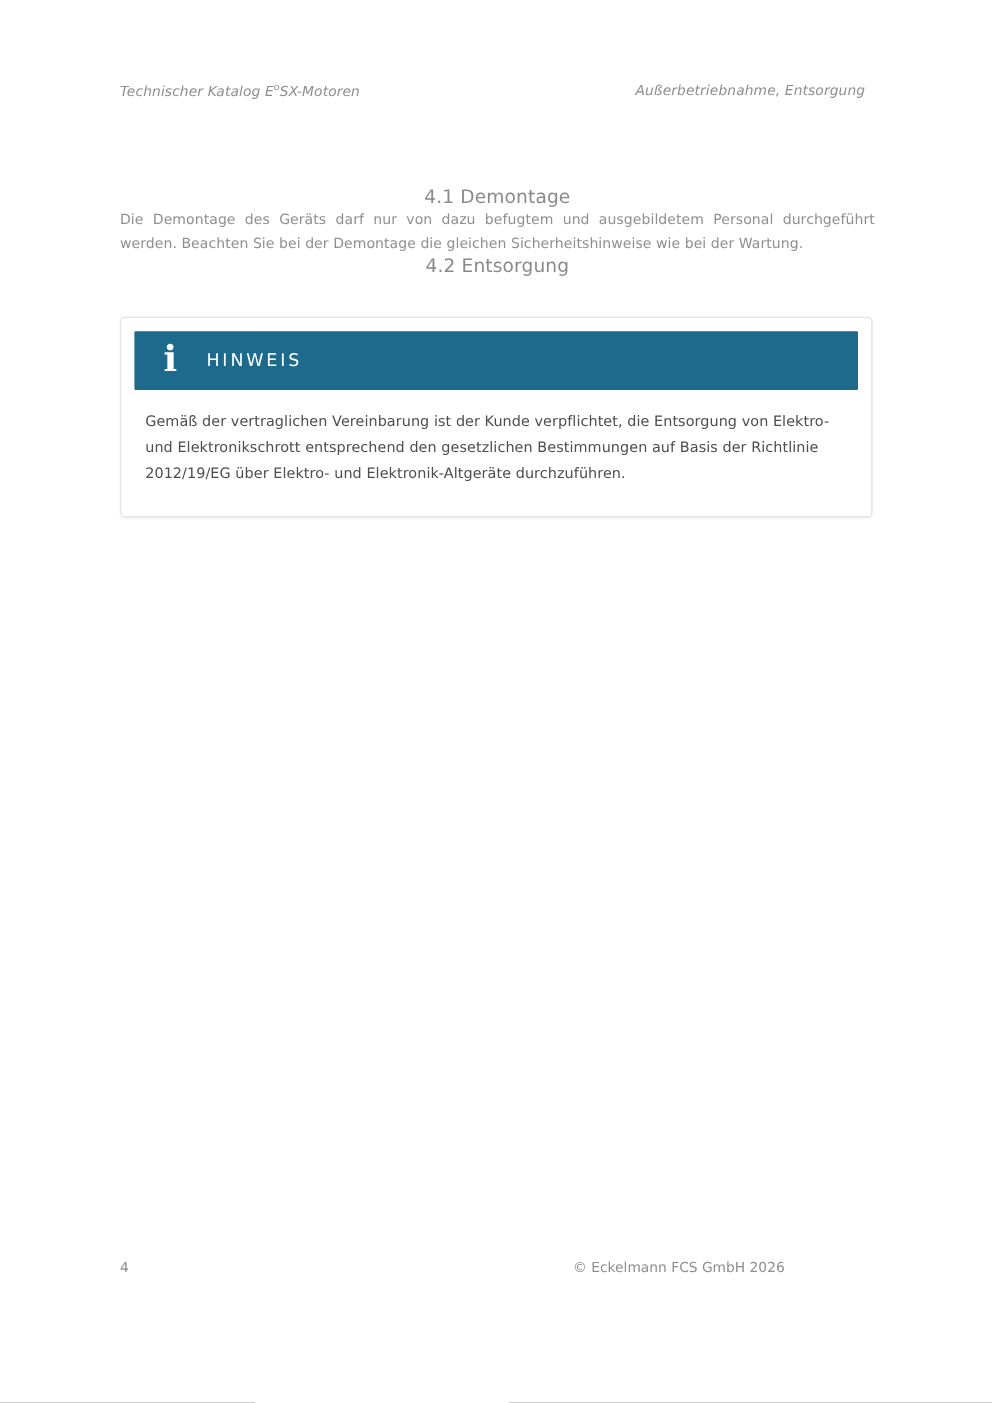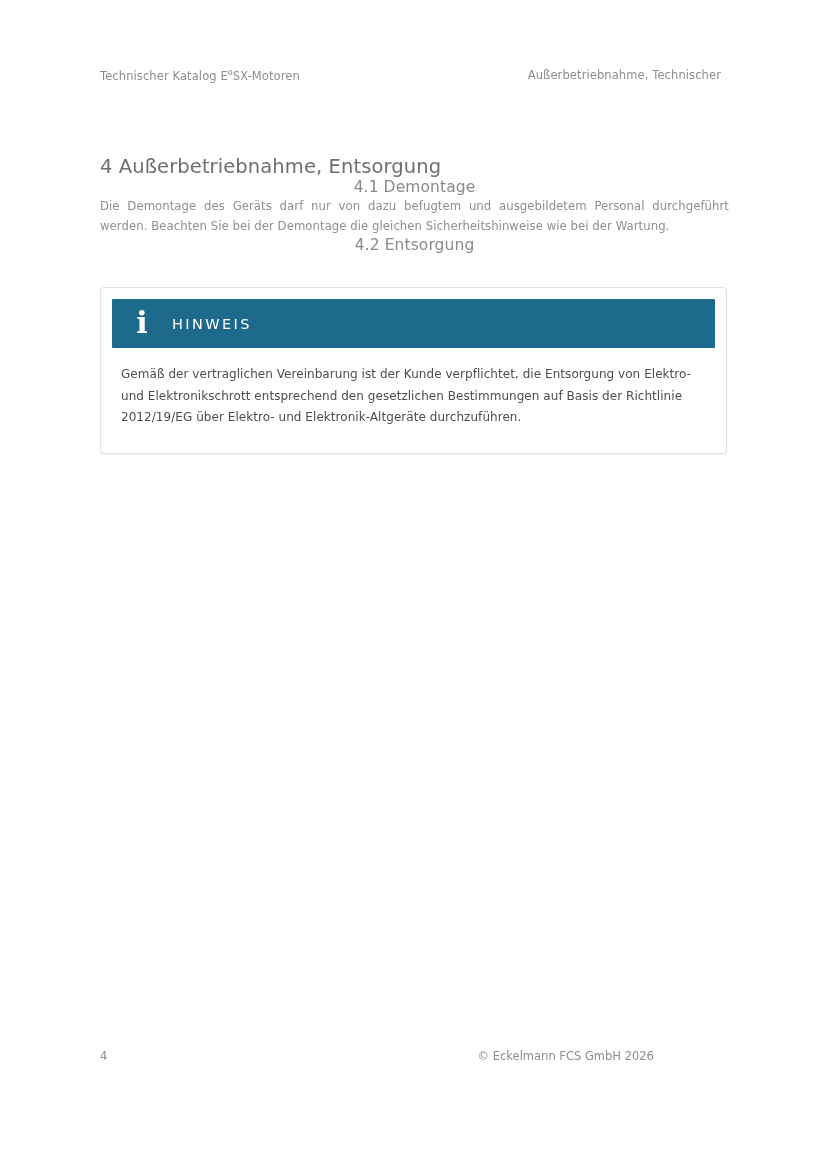--- a/index.html
+++ b/index.html
@@ -24,20 +24,21 @@
   .running-header {
     position: absolute;
     left: 100px;
     right: 106px;
     top: 68px;
     display: flex;
     justify-content: space-between;
     font-size: 11.5px;
     color: #8d8d8d;
     letter-spacing: 0.1px;
+    font-style: italic;
   }
   .running-header .left,
   .running-header .right {
     white-space: nowrap;
   }
   .running-header sup {
     font-size: 8px;
     vertical-align: super;
   }
 
@@ -137,26 +138,25 @@
     white-space: nowrap;
   }
 </style>
 </head>
 <body>
 
 <div class="page">
 
   <div class="running-header">
     <div class="left"><span>Technischer Katalog E</span><sup>o</sup><span>SX-Motoren</span></div>
-    <div class="right">Außerbetriebnahme, Technischer</div>
+    <div class="right">Außerbetriebnahme, Entsorgung</div>
   </div>
 
   <div class="content">
 
-    <h1 class="chapter">4 Außerbetriebnahme, Entsorgung</h1>
 
     <h2 class="section sec-1">4.1 Demontage</h2>
     <p class="body p-after-head">Die Demontage des Geräts darf nur von dazu befugtem und ausgebildetem Personal durchgeführt werden. Beachten Sie bei der Demontage die gleichen Sicherheitshinweise wie bei der Wartung.</p>
 
     <h2 class="section sec-2">4.2 Entsorgung</h2>
 
     <div class="note-box">
       <div class="note-head">
         <div class="note-icon">i</div>
         <div class="note-title">HINWEIS</div>

